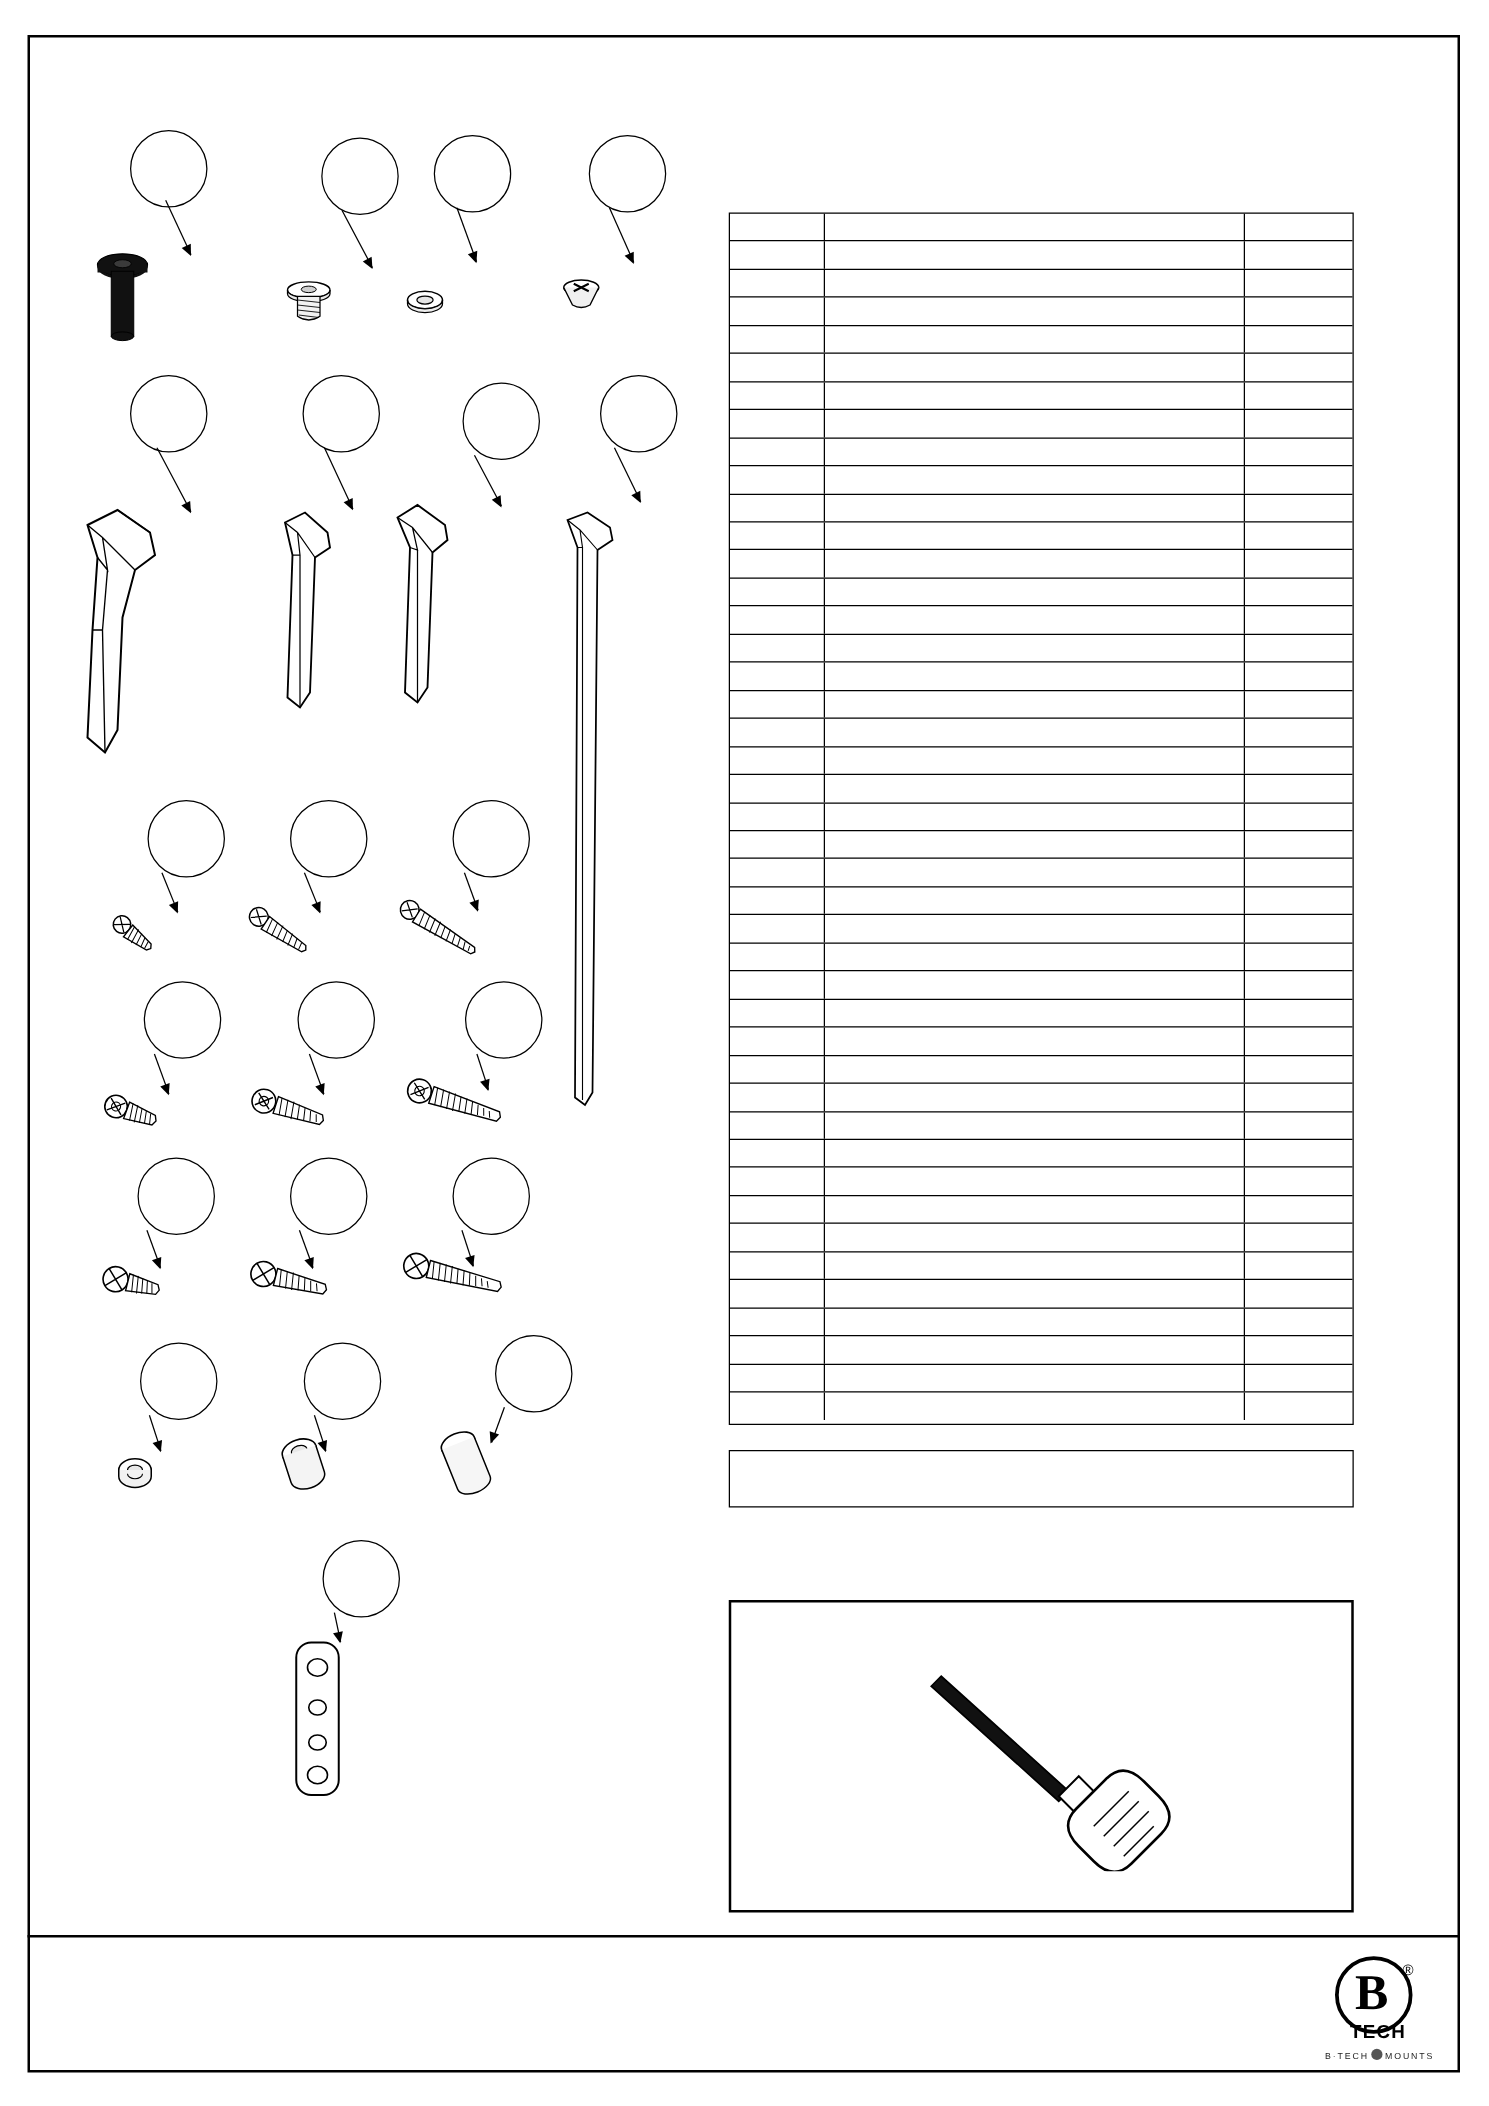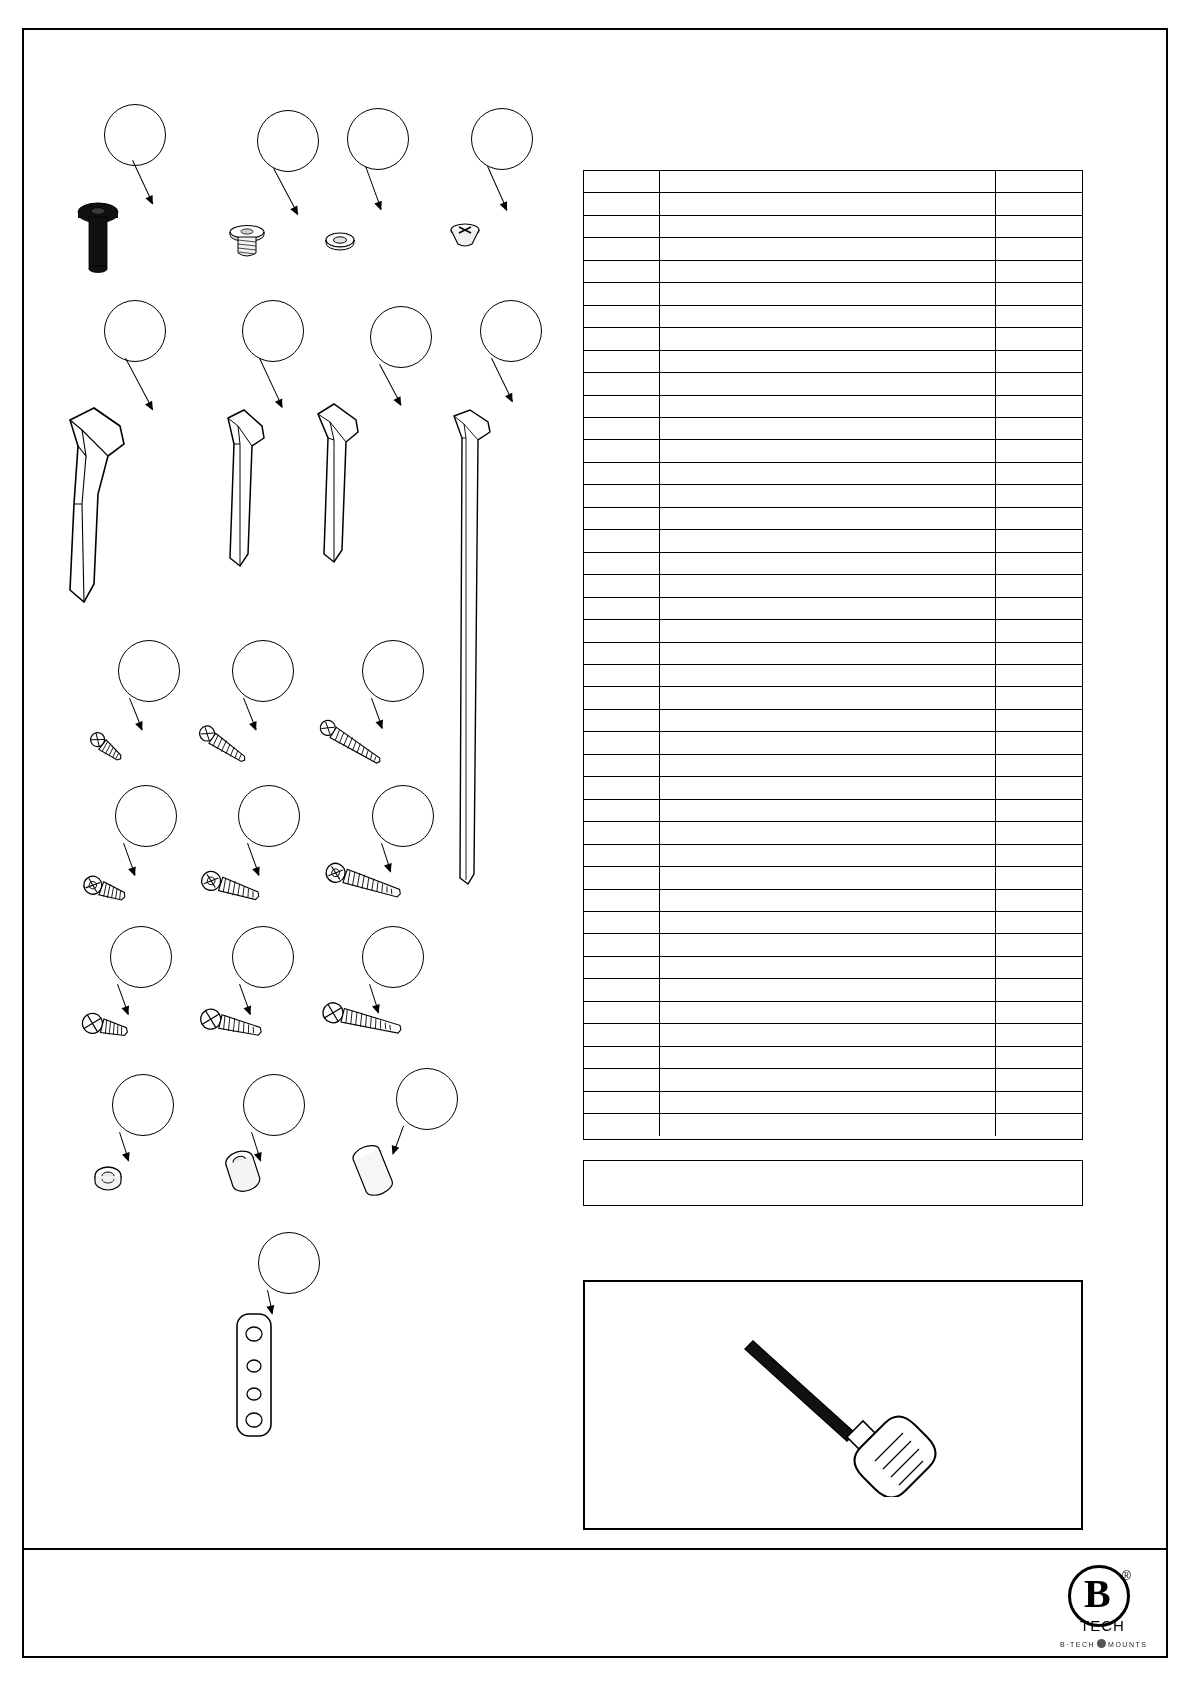--- a/index.html
+++ b/index.html
@@ -167,21 +167,21 @@
     top: 8px;
     font-family: "Liberation Serif", serif;
     font-weight: bold;
     font-size: 40px;
     line-height: 42px;
   }
   .logo-tech {
     position: absolute;
     left: 22px;
     top: 52px;
-    font-weight: normal;
+    font-weight: bold;
     font-size: 15px;
     letter-spacing: 1px;
   }
   .logo-tag {
     position: absolute;
     left: 2px;
     top: 74px;
     font-size: 7px;
     letter-spacing: 1.5px;
     color: #222;

